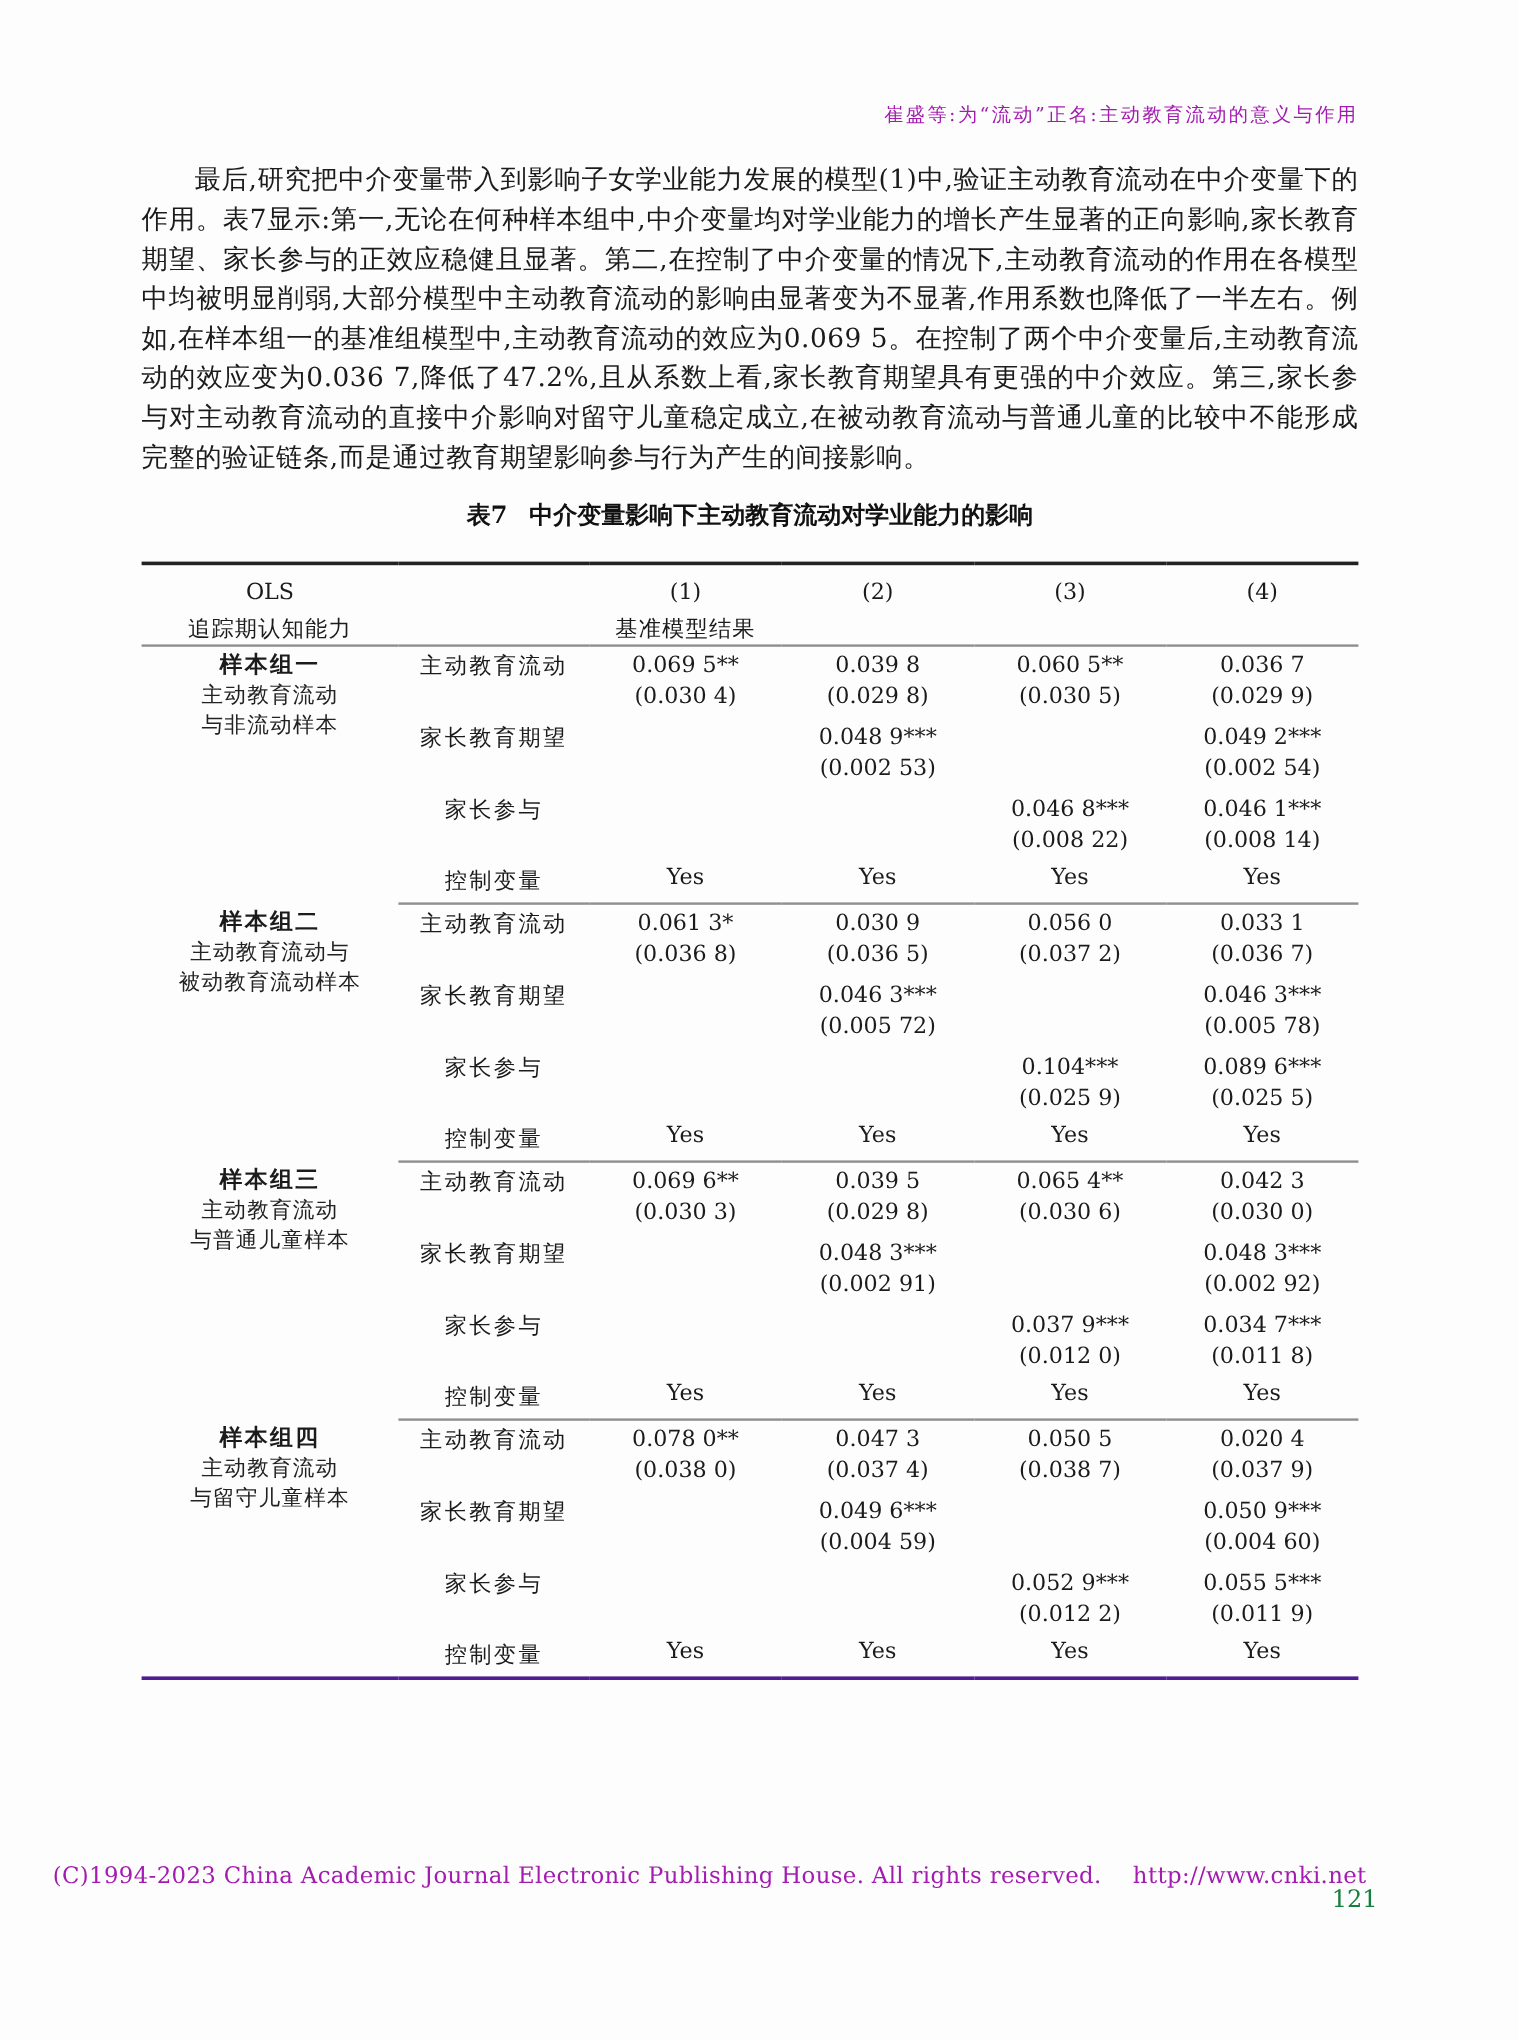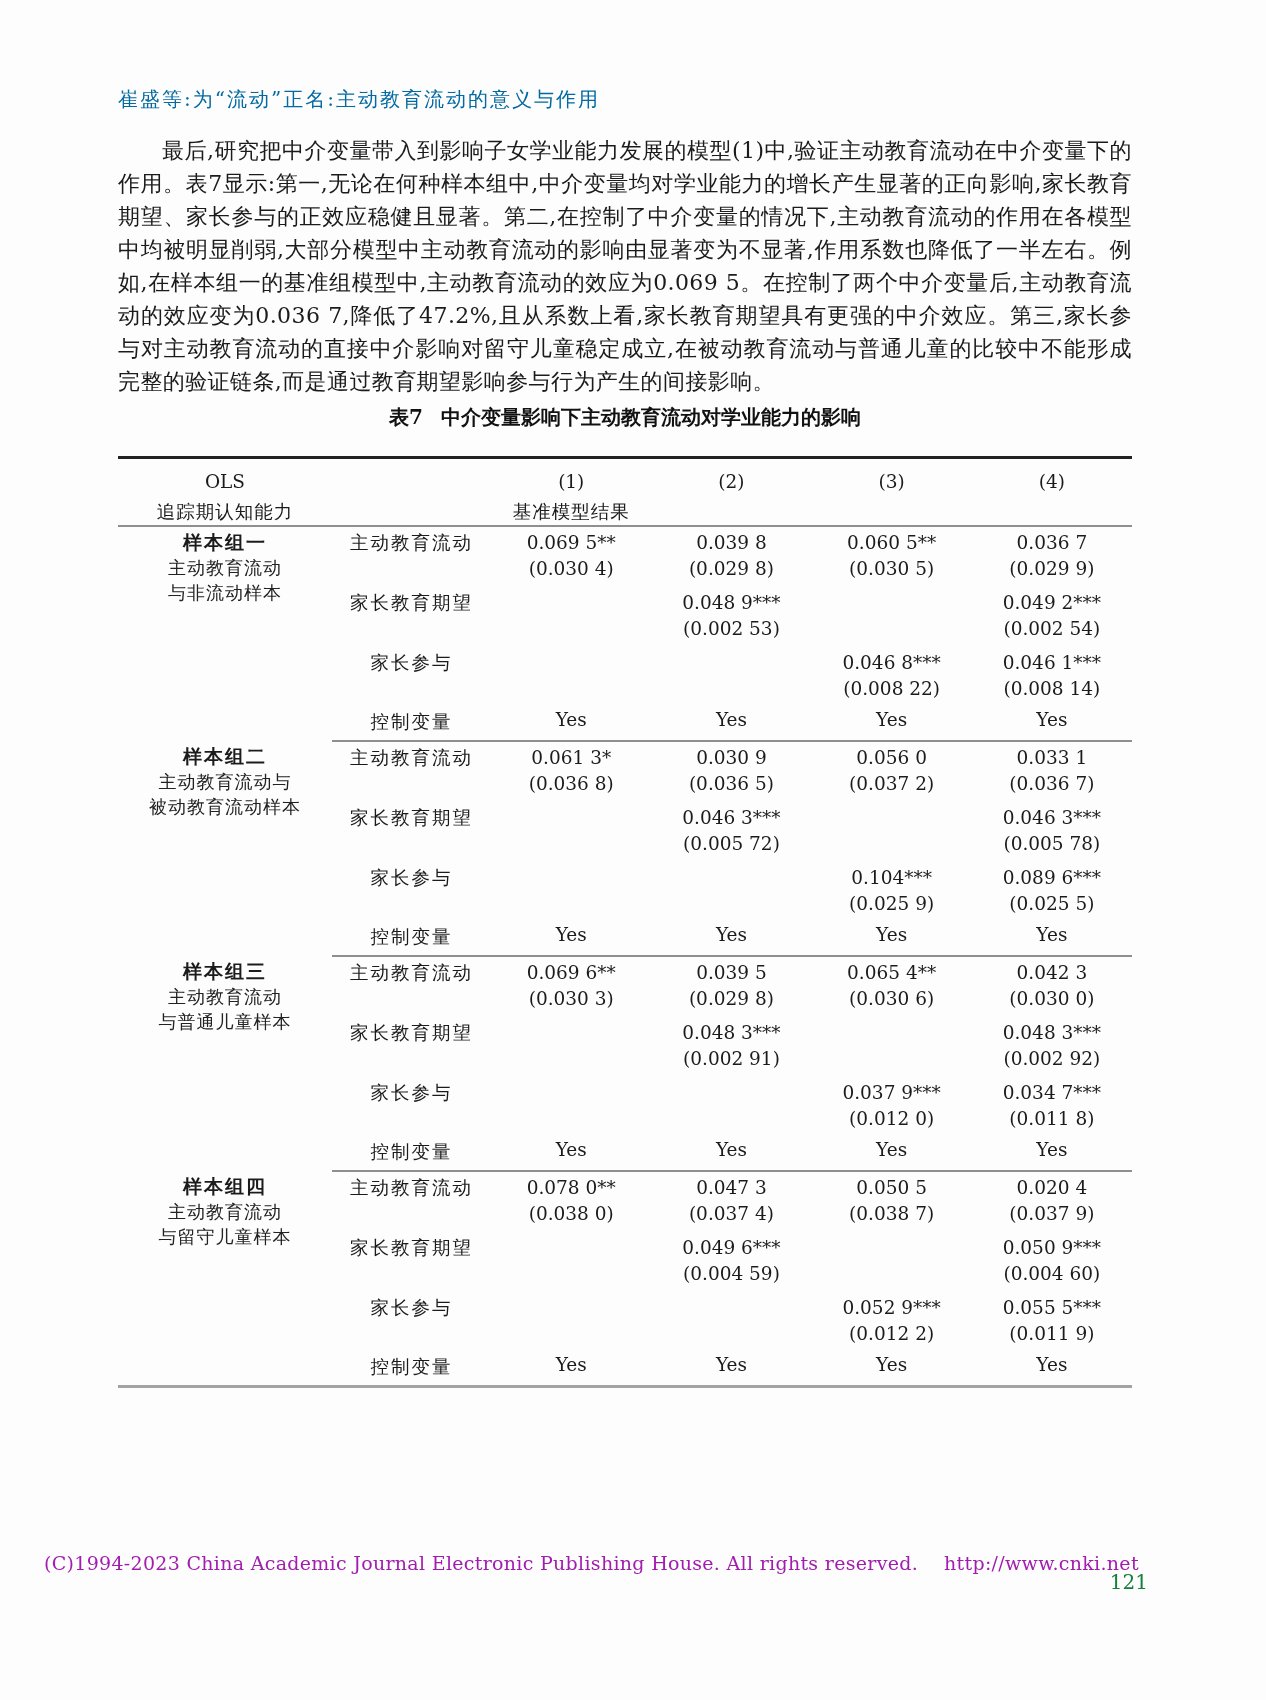--- a/index.html
+++ b/index.html
@@ -4,37 +4,37 @@
 <style>
   html,body{margin:0;padding:0;background:#e8e8e8;}
   .page{
     position:relative;width:1266px;height:1700px;margin:0 auto;
     background:#fdfdfd;color:#1e1e1e;
     font-family:"DejaVu Serif","Liberation Serif",serif;
     overflow:hidden;
   }
   .running-header{
     position:absolute;top:86px;left:118px;width:1014px;
-    font-size:20px;letter-spacing:2px;color:#0369a1;
+    text-align:right;font-size:16px;letter-spacing:2px;color:#a21caf;
   }
   .content{position:absolute;top:134px;left:118px;width:1014px;}
   p.body-text{
     margin:0;font-size:22px;line-height:33px;letter-spacing:.4px;
     text-align:justify;text-indent:2em;color:#1b1b1b;
   }
   p.no-indent{text-indent:0;}
-  .table-block{margin-top:4px;}
+  .table-block{margin-top:16px;}
   .table-title{
     text-align:center;font-weight:bold;font-size:20px;line-height:30px;
     margin-bottom:24px;color:#111;
   }
   .table-title .tnum{margin-right:18px;}
   table.reg{
     width:100%;border-collapse:collapse;table-layout:fixed;
-    border-top:3px solid #222;border-bottom:3px solid #a3a3a3;
+    border-top:3px solid #222;border-bottom:3px solid #4c1d95;
     font-size:18.5px;color:#1b1b1b;
   }
   table.reg td{text-align:center;padding:0;}
   tr.hdr1 td{height:36px;vertical-align:middle;padding-top:4px;}
   tr.hdr2 td{height:26px;vertical-align:top;border-bottom:2px solid #8f8f8f;letter-spacing:1px;}
   tr.var-row td{height:57px;vertical-align:top;padding-top:3px;}
   tr.controls-row td{height:31px;vertical-align:top;padding-top:2px;}
   tr.controls-row.sep td{border-bottom:2px solid #8f8f8f;}
   td.var-cell{letter-spacing:2px;}
   td.group-cell{vertical-align:middle;}

